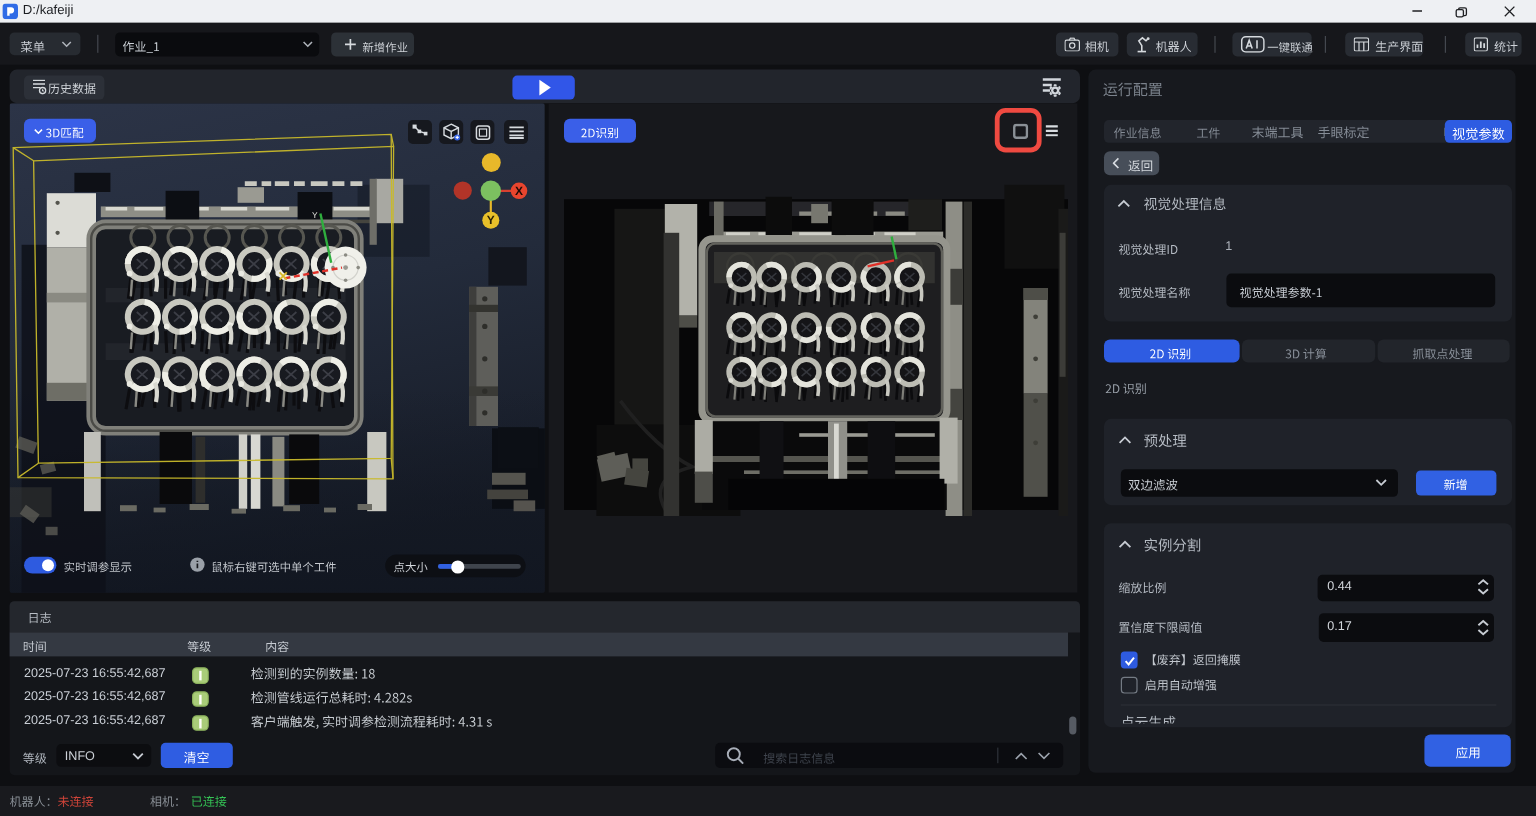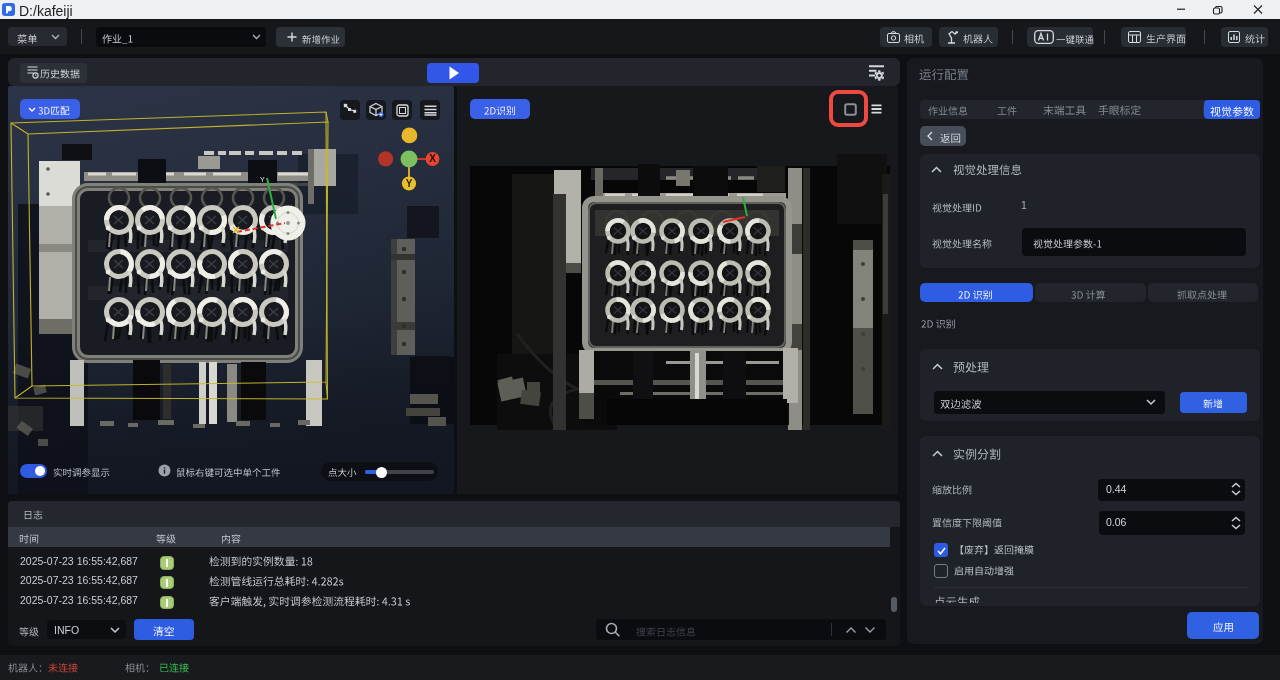--- a/index.html
+++ b/index.html
@@ -8,21 +8,21 @@
 #app{position:relative;width:1280px;height:680px;background:#0e0f12;overflow:hidden}
 .lat{position:absolute;color:#ccd1d7;white-space:nowrap}
 </style></head><body>
 <div id="app">
 
 <div class="abs" style="left:0;top:0;width:1280px;height:19px;background:#eef0f3"></div>
 <svg class="abs" style="left:2px;top:3px" width="13" height="13" viewBox="0 0 13 13">
 <rect x="0" y="0" width="13" height="13" rx="3" fill="#2f6be6"></rect>
 <path d="M4 3h3.2a2.6 2.6 0 0 1 0 5.2H6v2H4z" fill="#fff"></path>
     </svg>
-<div class="lat" style="left:19px;top:3px;font-size:14px;color:#1c1e22">D:/kafeiji</div>
+<div class="lat" style="left:19px;top:3px;font-size:11px;color:#1c1e22">D:/kafeiji</div>
 <svg class="abs" style="left:1170px;top:0" width="110" height="19" viewBox="0 0 110 19">
 <path d="M7 9.2h8" stroke="#1f2023" stroke-width="1.2" fill="none"></path>
 <rect x="45.5" y="6.5" width="6.5" height="6.5" rx="1.2" stroke="#1f2023" stroke-width="1.1" fill="none"></rect>
 <rect x="43.5" y="8" width="6" height="6" rx="1.2" stroke="#1f2023" stroke-width="1.1" fill="#eef0f3"></rect>
 <path d="M84 5.5l8 8m0-8l-8 8" stroke="#1f2023" stroke-width="1.1" fill="none"></path>
     </svg>
 <div class="abs" style="left:0;top:19px;width:1280px;height:35px;background:#16171b"></div>
 <div class="abs" style="left:7.5px;top:27px;width:59.5px;height:19px;background:#272b31;border-radius:4px"></div>
 <div class="abs" style="left:17px;top:31.5px;">
       <svg class="t" width="22" height="15" viewBox="0 0 22 15" style="overflow:visible">
@@ -961,21 +961,21 @@
 <svg class="abs" style="left:1230px;top:482px" width="12" height="14" viewBox="0 0 12 14">
 <path d="M2 5l4-3.5L10 5" stroke="#c6cbd2" stroke-width="1.6" fill="none"></path>
 <path d="M2 9l4 3.5L10 9" stroke="#c6cbd2" stroke-width="1.6" fill="none"></path>
     </svg>
 <div class="abs" style="left:932px;top:515.5px;">
       <svg class="t" width="71" height="14" viewBox="0 0 71 14" style="overflow:visible">
         <path transform="translate(0,10.6) scale(0.010000,-0.010000)" d="M651 748H820V658H651ZM417 748H582V658H417ZM189 748H348V658H189ZM190 427V6H57V-50H945V6H808V427H495L509 486H922V545H520L531 603H895V802H117V603H454L446 545H68V486H436L424 427ZM262 6V68H734V6ZM262 275H734V217H262ZM262 320V376H734V320ZM262 172H734V113H262ZM1382 531V469H1869V531ZM1382 389V328H1869V389ZM1310 675V611H1947V675ZM1541 815C1568 773 1598 716 1612 680L1679 710C1665 745 1635 799 1606 840ZM1369 243V-80H1434V-40H1811V-77H1879V243ZM1434 22V181H1811V22ZM1256 836C1205 685 1122 535 1032 437C1045 420 1067 383 1074 367C1107 404 1139 448 1169 495V-83H1238V616C1271 680 1300 748 1323 816ZM2386 644V557H2225V495H2386V329H2775V495H2937V557H2775V644H2701V557H2458V644ZM2701 495V389H2458V495ZM2757 203C2713 151 2651 110 2579 78C2508 111 2450 153 2408 203ZM2239 265V203H2369L2335 189C2376 133 2431 86 2497 47C2403 17 2298 -1 2192 -10C2203 -27 2217 -56 2222 -74C2347 -60 2469 -35 2576 7C2675 -37 2792 -65 2918 -80C2927 -61 2946 -31 2962 -15C2852 -5 2749 15 2660 46C2748 93 2821 157 2867 243L2820 268L2807 265ZM2473 827C2487 801 2502 769 2513 741H2126V468C2126 319 2119 105 2037 -46C2056 -52 2089 -68 2104 -80C2188 78 2201 309 2201 469V670H2948V741H2598C2586 773 2566 813 2548 845ZM3055 766V691H3441V-79H3520V451C3635 389 3769 306 3839 250L3892 318C3812 379 3653 469 3534 527L3520 511V691H3946V766ZM4092 799V-78H4159V731H4304C4283 664 4254 576 4225 505C4297 425 4315 356 4315 301C4315 270 4309 242 4294 231C4285 226 4274 223 4263 222C4247 221 4227 222 4204 223C4216 204 4223 175 4223 157C4245 156 4271 156 4290 159C4311 161 4329 167 4342 177C4371 198 4382 240 4382 294C4382 357 4365 429 4293 513C4326 593 4363 691 4392 773L4343 802L4332 799ZM4811 546V422H4516V546ZM4811 609H4516V730H4811ZM4439 -80C4458 -67 4490 -56 4696 0C4694 16 4692 47 4693 68L4516 25V356H4612C4662 157 4757 3 4914 -73C4925 -52 4948 -23 4965 -8C4885 25 4820 81 4771 152C4826 185 4892 229 4943 271L4894 324C4854 287 4791 240 4738 206C4713 251 4693 302 4678 356H4883V796H4442V53C4442 11 4421 -9 4406 -18C4417 -33 4433 -63 4439 -80ZM5132 804C5183 747 5244 670 5272 622L5332 666C5303 713 5240 787 5189 841ZM5089 643V-80H5164V643ZM5615 650C5643 625 5680 590 5697 567L5740 600C5722 621 5685 655 5656 677ZM5209 132 5221 69C5299 84 5401 102 5502 121L5499 178C5390 160 5283 142 5209 132ZM5299 386H5426V278H5299ZM5247 434V229H5478V434ZM5357 803V735H5837V19C5837 1 5831 -5 5813 -5C5795 -6 5733 -6 5670 -4C5680 -22 5691 -53 5696 -72C5780 -72 5836 -72 5868 -60C5899 -48 5911 -27 5911 19V803ZM5523 691 5529 558H5221V497H5533C5543 375 5558 269 5581 187C5542 131 5495 83 5440 45C5454 35 5476 14 5485 3C5530 37 5570 76 5605 122C5633 58 5671 20 5721 19C5756 18 5785 57 5802 182C5789 188 5767 202 5755 214C5749 134 5737 90 5720 90C5690 91 5666 124 5646 181C5693 256 5728 343 5753 441L5695 452C5678 382 5655 318 5625 260C5611 325 5601 406 5594 497H5781V558H5590C5588 601 5586 645 5585 691ZM6599 840C6596 810 6591 774 6586 738H6329V671H6574C6568 637 6562 605 6555 578H6382V14H6286V-51H6958V14H6869V578H6623C6631 605 6639 637 6646 671H6928V738H6661L6679 835ZM6450 14V97H6799V14ZM6450 379H6799V293H6450ZM6450 435V519H6799V435ZM6450 239H6799V152H6450ZM6264 839C6211 687 6124 538 6032 440C6045 422 6066 383 6074 366C6103 398 6132 435 6159 475V-80H6229V589C6269 661 6304 739 6333 817Z" fill="#b6bcc4"></path>
       </svg>
     </div>
 <div class="abs" style="left:1099px;top:511px;width:146px;height:24px;background:#0b0c0f;border-radius:4px"></div>
-<div class="lat" style="left:1106px;top:516px;font-size:10.5px;color:#d2d6db">0.06</div>
+<div class="lat" style="left:1106px;top:516px;font-size:10.5px;color:#d2d6db">0.17</div>
 <svg class="abs" style="left:1230px;top:516px" width="12" height="14" viewBox="0 0 12 14">
 <path d="M2 5l4-3.5L10 5" stroke="#c6cbd2" stroke-width="1.6" fill="none"></path>
 <path d="M2 9l4 3.5L10 9" stroke="#c6cbd2" stroke-width="1.6" fill="none"></path>
     </svg>
 <div class="abs" style="left:934px;top:543px;width:14px;height:14px;background:#2e5be0;border-radius:3px"></div>
 <svg class="abs" style="left:936.5px;top:546.5px" width="9" height="8" viewBox="0 0 9 8">
       <path d="M1 4l2.5 2.7L8 1" stroke="#fff" stroke-width="1.6" fill="none"></path>
     </svg>
 <div class="abs" style="left:954px;top:543.3px;">
       <svg class="t" width="81" height="14" viewBox="0 0 81 14" style="overflow:visible">

